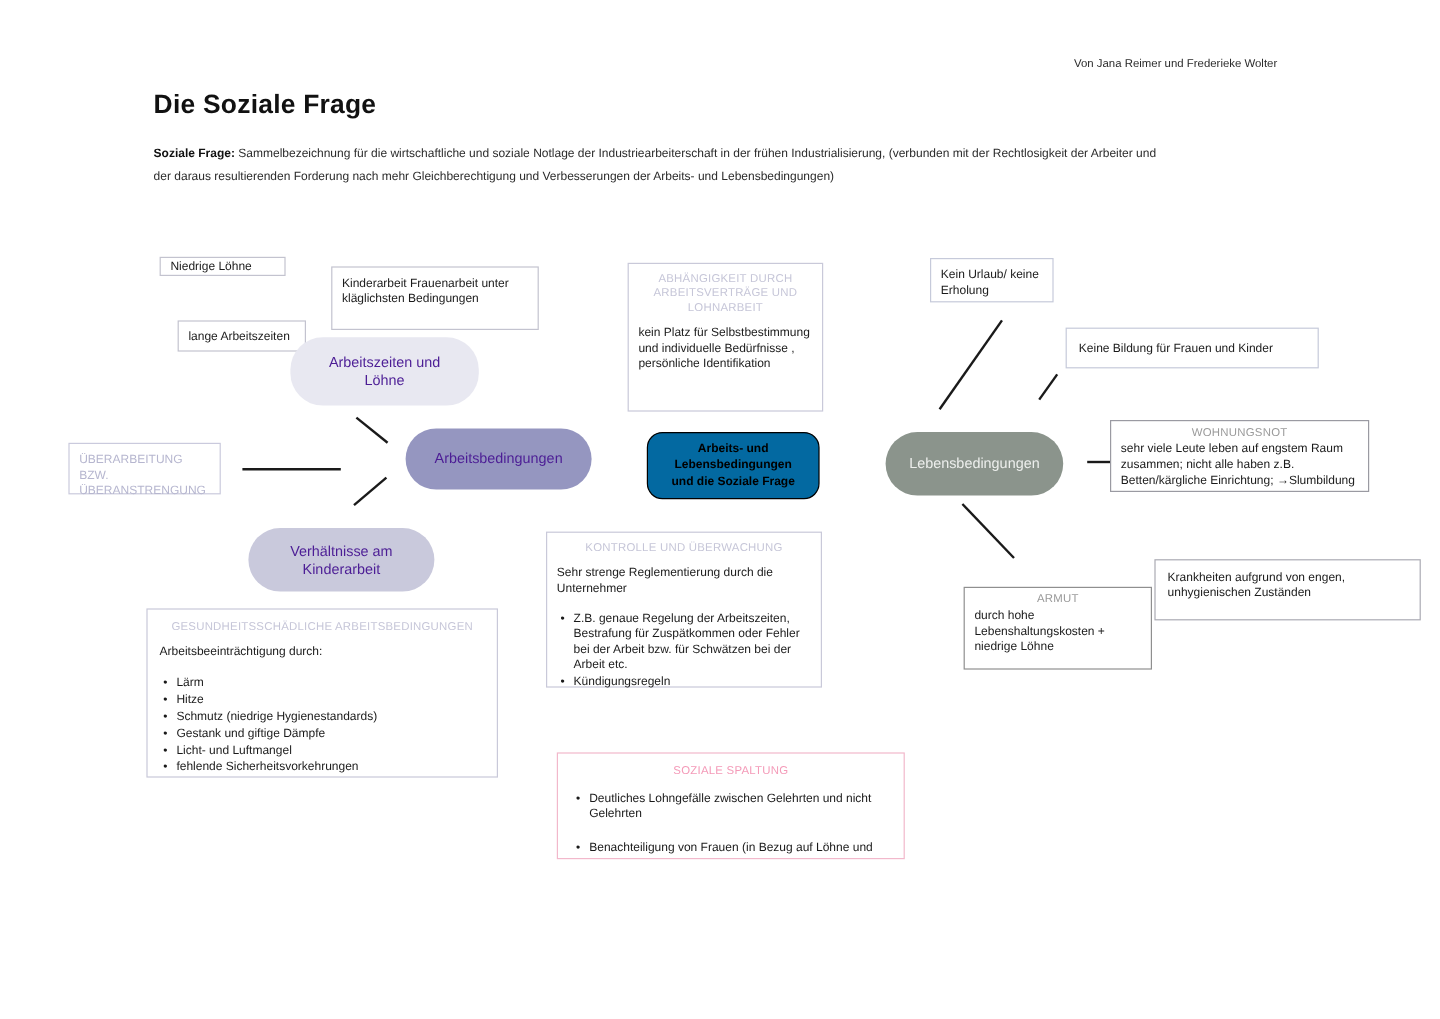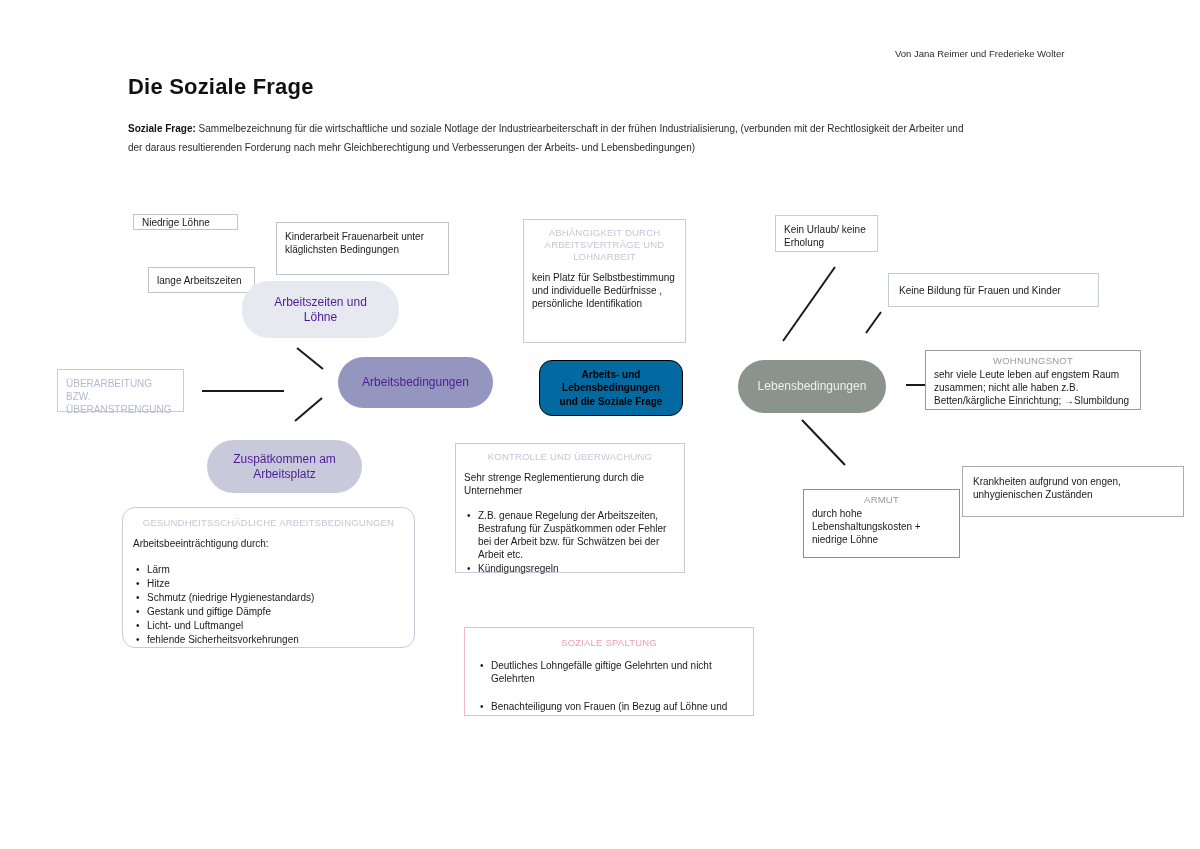--- a/index.html
+++ b/index.html
@@ -81,34 +81,34 @@
 
   <div class="abs central" style="left:539px;top:360px;width:144px;height:56px;">Arbeits- und Lebensbedingungen und die Soziale Frage</div>
 
   <div class="abs box" style="left:925px;top:350px;width:216px;height:60px;border-color:#9a9aa2;padding:4px 8px;">
     <span class="box-title gray">WOHNUNGSNOT</span>
     <span>sehr viele Leute leben auf engstem Raum zusammen; nicht alle haben z.B. Betten/kärgliche Einrichtung; →Slumbildung</span>
   </div>
 
   <div class="abs node" style="left:738px;top:360px;width:148px;height:53px;border-radius:27px;background:#8b948c;color:#edefed;">Lebensbedingungen</div>
 
-  <div class="abs node" style="left:207px;top:440px;width:155px;height:53px;border-radius:27px;background:#c9c9dc;">Zuspätkommen am Arbeitsplatz</div>
+  <div class="abs node" style="left:207px;top:440px;width:155px;height:53px;border-radius:27px;background:#c9c9dc;">Verhältnisse am Kinderarbeit</div>
 
   <div class="abs box" style="left:455px;top:443px;width:230px;height:130px;border-color:#c9c9d9;">
     <span class="box-title">KONTROLLE UND ÜBERWACHUNG</span>
     <div style="margin-bottom:12px;">Sehr strenge Reglementierung durch die Unternehmer</div>
     <div class="bullet">
       <span>Z.B. genaue Regelung der Arbeitszeiten, Bestrafung für Zuspätkommen oder Fehler bei der Arbeit bzw. für Schwätzen bei der Arbeit etc.</span>
     </div>
     <div class="bullet">
       <span>Kündigungsregeln</span>
     </div>
   </div>
 
-  <div class="abs box" style="left:122px;top:507px;width:293px;height:141px;border-color:#c9c9d9;padding:9px 10px;border-radius:13px;">
+  <div class="abs box" style="left:122px;top:507px;width:293px;height:141px;border-color:#c9c9d9;padding:9px 10px;">
     <span class="box-title">GESUNDHEITSSCHÄDLICHE ARBEITSBEDINGUNGEN</span>
     <div style="margin-bottom:13px;">Arbeitsbeeinträchtigung durch:</div>
     <div class="bullet">
       <span>Lärm</span>
       </div>
     <div class="bullet">
       <span>Hitze</span>
       </div>
     <div class="bullet">
       <span>Schmutz (niedrige Hygienestandards)</span>
@@ -127,20 +127,20 @@
   <div class="abs box" style="left:803px;top:489px;width:157px;height:69px;border-color:#8f8f8f;padding:4px 8px;">
     <span class="box-title gray">ARMUT</span>
     <span>durch hohe Lebenshaltungskosten + niedrige Löhne</span>
   </div>
 
   <div class="abs box" style="left:962px;top:466px;width:222px;height:51px;border-color:#ababb3;padding:8px 10px;">Krankheiten aufgrund von engen, unhygienischen Zuständen</div>
 
   <div class="abs box" style="left:464px;top:627px;width:290px;height:89px;border-color:#f2b8cb;padding:9px 12px;">
     <span class="box-title pink">SOZIALE SPALTUNG</span>
     <div class="bullet" style="margin-bottom:15px;">
-      <span>Deutliches Lohngefälle giftige Gelehrten und nicht Gelehrten</span>
+      <span>Deutliches Lohngefälle zwischen Gelehrten und nicht Gelehrten</span>
     </div>
     <div class="bullet">
       <span>Benachteiligung von Frauen (in Bezug auf Löhne und</span>
     </div>
   </div>
 
 </div>
 
 </body></html>

